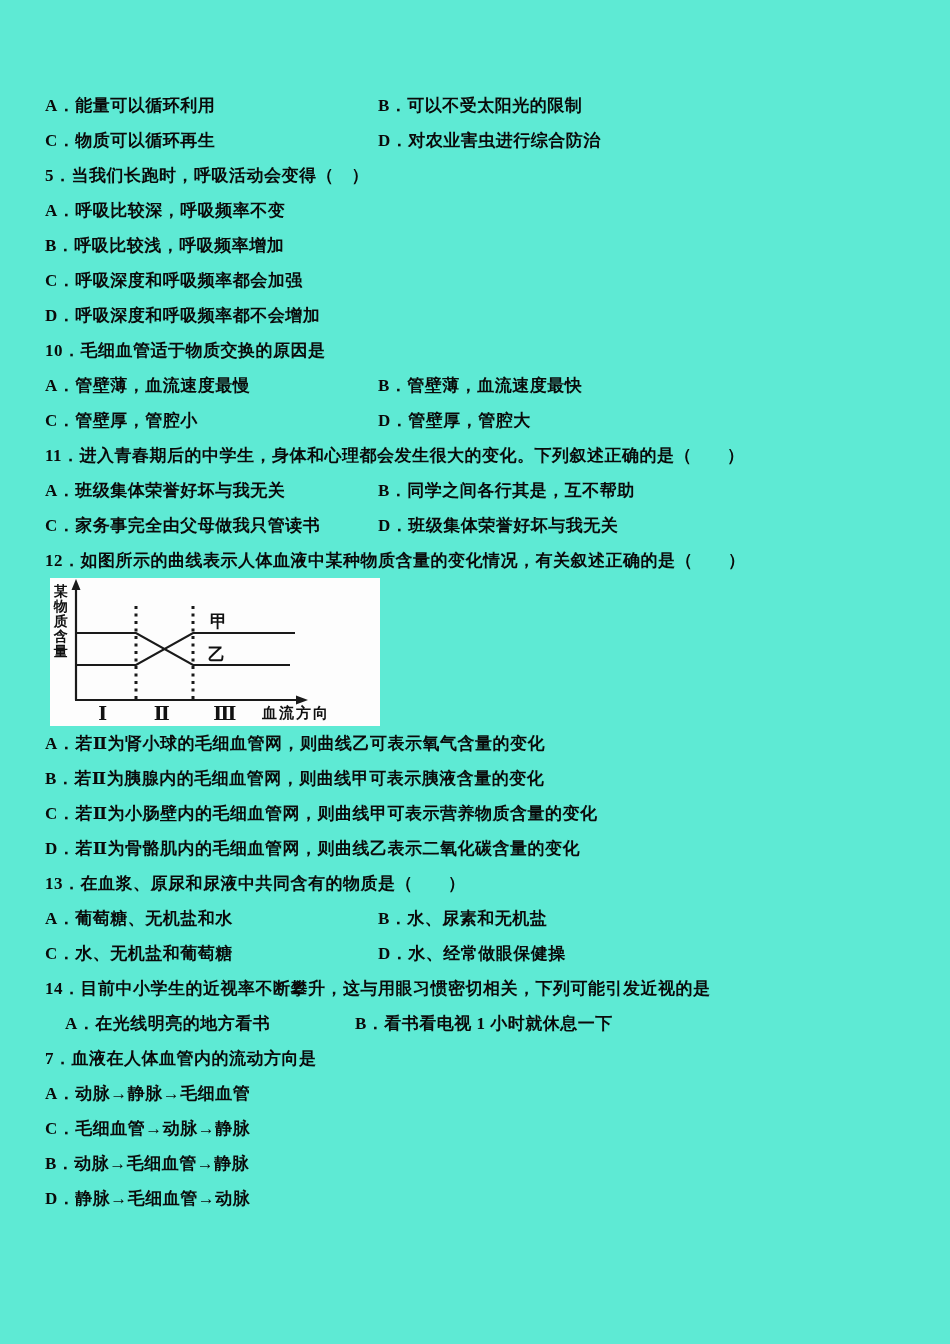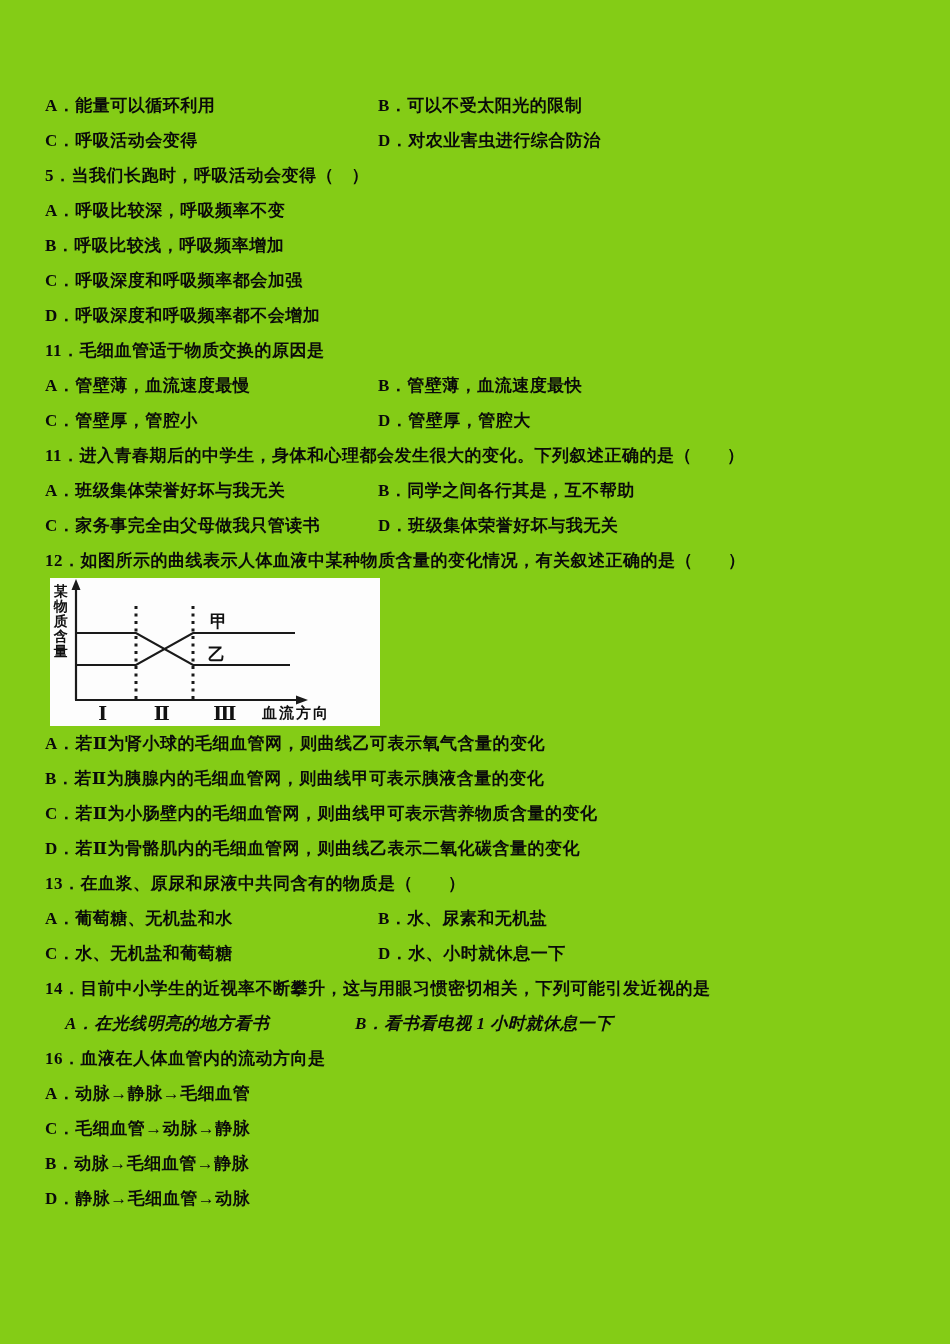--- a/index.html
+++ b/index.html
@@ -7,38 +7,38 @@
     padding: 0;
     background: #ffffff;
     width: 950px;
     height: 1344px;
     overflow: hidden;
   }
   .page {
     position: relative;
     width: 950px;
     height: 1344px;
-    background: #84cc16;
+    background: #5eead4;
     font-family: "Liberation Serif", "DejaVu Serif", serif;
     font-weight: 600;
     color: #0a0a0a;
     font-size: 17px;
   }
   .content {
     padding: 88px 40px 0 45px;
   }
   .line {
     height: 35px;
     display: flex;
     align-items: center;
     white-space: nowrap;
     letter-spacing: 0.5px;
   }
   .line.pair .opt-left { display: inline-block; width: 333px; }
-  .line.pair-indent { padding-left: 20px; font-style: italic; }
+  .line.pair-indent { padding-left: 20px; }
   .line.pair-indent .opt-left { display: inline-block; width: 290px; }
   .figure-line {
     height: 148px;
     padding-left: 5px;
   }
   .figure-wrap {
     width: 330px;
     height: 148px;
     background: #fdfdfd;
   }
@@ -57,29 +57,29 @@
 
 <div class="page">
   <div class="content">
 
     <div id="lines-before">
         <div class="line pair">
           <span class="opt-left">A．能量可以循环利用</span>
           <span class="opt-right">B．可以不受太阳光的限制</span>
         </div>
         <div class="line pair">
-          <span class="opt-left">C．呼吸活动会变得</span>
+          <span class="opt-left">C．物质可以循环再生</span>
           <span class="opt-right">D．对农业害虫进行综合防治</span>
         </div>
         <div class="line stem">5．当我们长跑时，呼吸活动会变得（　）</div>
         <div class="line option">A．呼吸比较深，呼吸频率不变</div>
         <div class="line option">B．呼吸比较浅，呼吸频率增加</div>
         <div class="line option">C．呼吸深度和呼吸频率都会加强</div>
         <div class="line option">D．呼吸深度和呼吸频率都不会增加</div>
-        <div class="line stem">11．毛细血管适于物质交换的原因是</div>
+        <div class="line stem">10．毛细血管适于物质交换的原因是</div>
         <div class="line pair">
           <span class="opt-left">A．管壁薄，血流速度最慢</span>
           <span class="opt-right">B．管壁薄，血流速度最快</span>
         </div>
         <div class="line pair">
           <span class="opt-left">C．管壁厚，管腔小</span>
           <span class="opt-right">D．管壁厚，管腔大</span>
         </div>
         <div class="line stem">11．进入青春期后的中学生，身体和心理都会发生很大的变化。下列叙述正确的是（　　）</div>
         <div class="line pair">
@@ -133,28 +133,28 @@
         <div class="line option">B．若Ⅱ为胰腺内的毛细血管网，则曲线甲可表示胰液含量的变化</div>
         <div class="line option">C．若Ⅱ为小肠壁内的毛细血管网，则曲线甲可表示营养物质含量的变化</div>
         <div class="line option">D．若Ⅱ为骨骼肌内的毛细血管网，则曲线乙表示二氧化碳含量的变化</div>
         <div class="line stem">13．在血浆、原尿和尿液中共同含有的物质是（　　）</div>
         <div class="line pair">
           <span class="opt-left">A．葡萄糖、无机盐和水</span>
           <span class="opt-right">B．水、尿素和无机盐</span>
         </div>
         <div class="line pair">
           <span class="opt-left">C．水、无机盐和葡萄糖</span>
-          <span class="opt-right">D．水、小时就休息一下</span>
+          <span class="opt-right">D．水、经常做眼保健操</span>
         </div>
         <div class="line stem">14．目前中小学生的近视率不断攀升，这与用眼习惯密切相关，下列可能引发近视的是</div>
         <div class="line pair-indent">
           <span class="opt-left">A．在光线明亮的地方看书</span>
           <span class="opt-right">B．看书看电视 1 小时就休息一下</span>
         </div>
-        <div class="line stem">16．血液在人体血管内的流动方向是</div>
+        <div class="line stem">7．血液在人体血管内的流动方向是</div>
         <div class="line option">A．动脉→静脉→毛细血管</div>
         <div class="line option">C．毛细血管→动脉→静脉</div>
         <div class="line option">B．动脉→毛细血管→静脉</div>
         <div class="line option">D．静脉→毛细血管→动脉</div>
       </div>
 
   </div>
 </div>
 
 </body></html>

